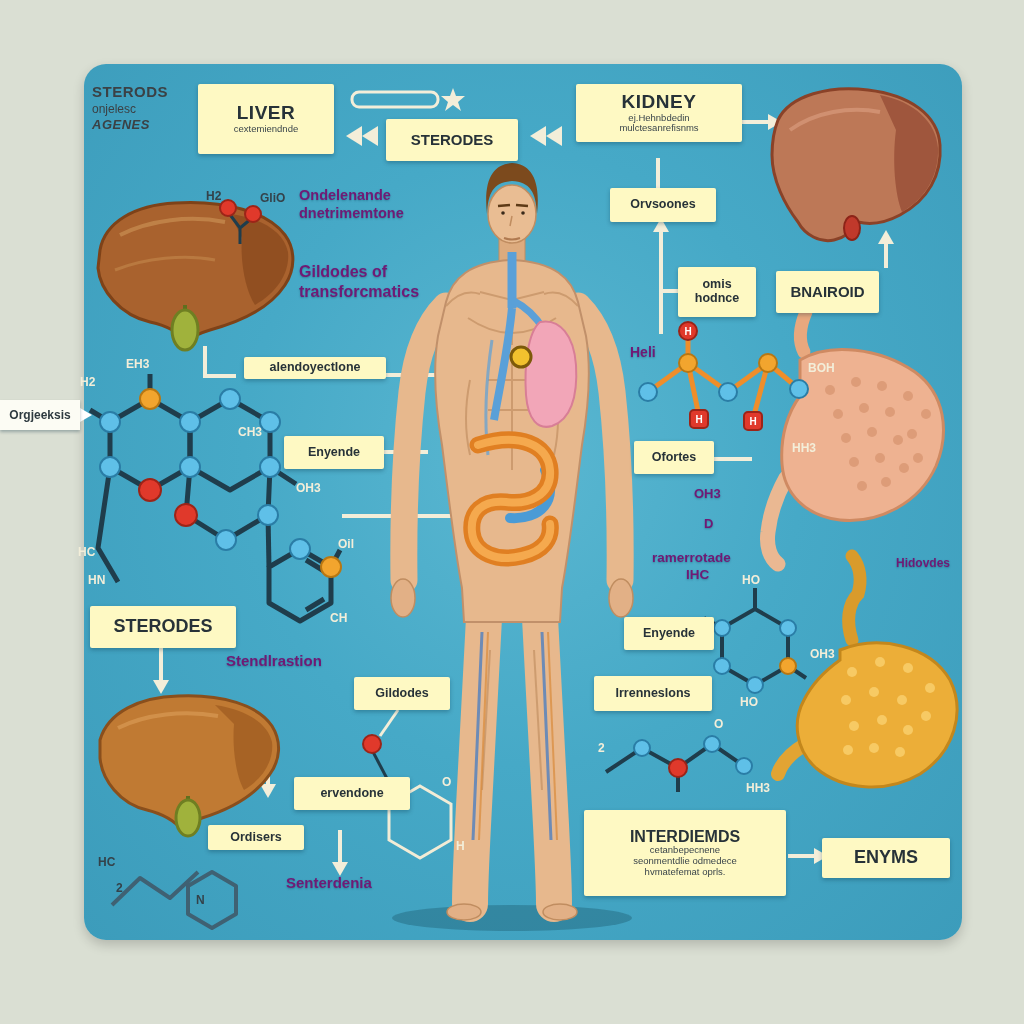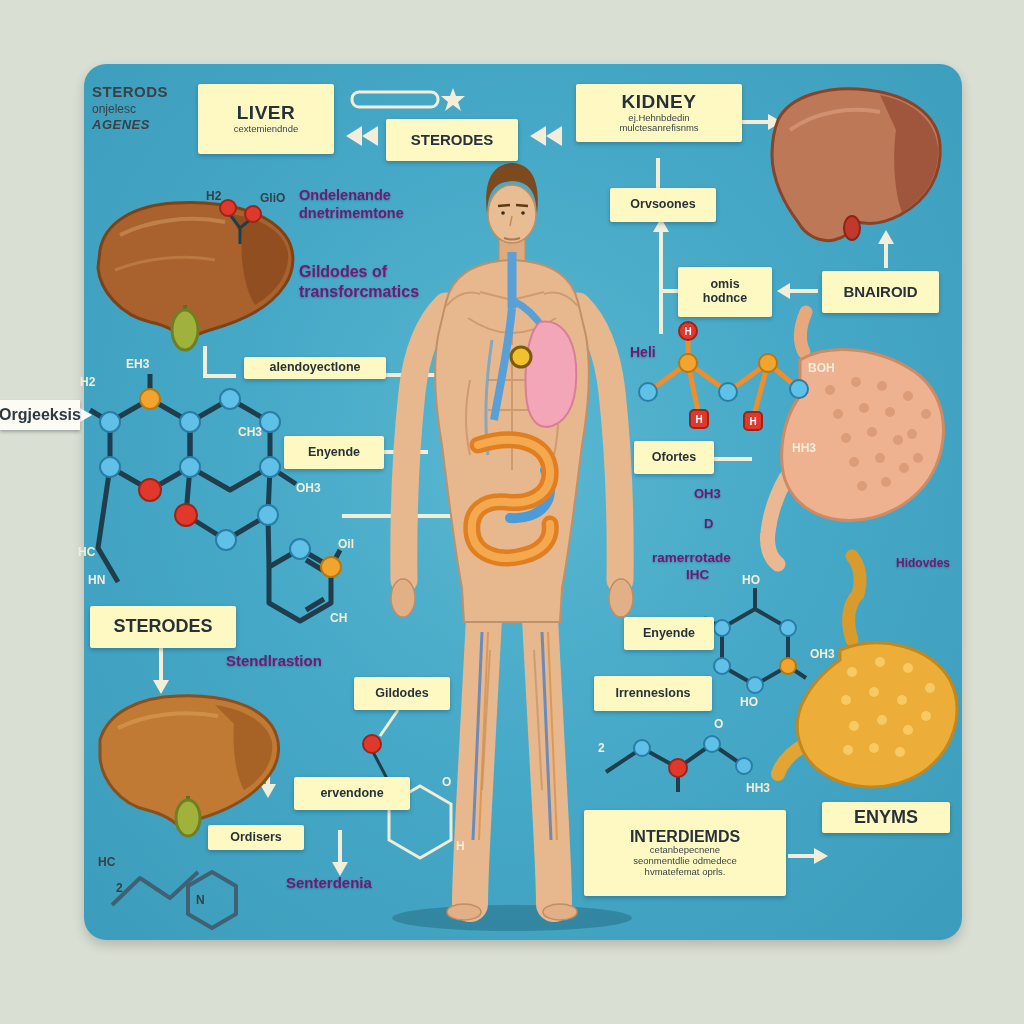--- a/index.html
+++ b/index.html
@@ -16,21 +16,21 @@
   .box .s{font-size:9.5px;line-height:1.15;color:#3a454b;}
   .lg{font-size:19px;letter-spacing:.5px;}
   .md{font-size:15px;}
   .sm{font-size:12.5px;font-weight:bold;}
   .wl{position:absolute;color:#701a75;font-weight:bold;z-index:2;line-height:1.25;
       text-shadow:0 1px 2px rgba(0,60,80,.35);}
   .corner{position:absolute;left:92px;top:82px;z-index:3;color:#3b4145;line-height:1.3;}
   .corner .c1{font-size:15px;font-weight:bold;letter-spacing:.5px;}
   .corner .c2{font-size:12px;font-weight:normal;}
   .corner .c3{font-size:13px;font-weight:bold;letter-spacing:.5px;font-style:italic;}
-  .whitebox{position:absolute;background:#fcfcf4;color:#2e3a40;font-weight:bold;font-size:16px;
+  .whitebox{position:absolute;background:#fcfcf4;color:#2e3a40;font-weight:bold;font-size:12px;
       z-index:2;display:flex;align-items:center;justify-content:center;
       box-shadow:0 2px 3px rgba(0,40,60,.3);}
   text.chem{fill:#f3eed9;font:bold 12px "Liberation Sans",sans-serif;}
   text.chemdark{fill:#34424a;font:bold 12px "Liberation Sans",sans-serif;}
   text.nodeh{fill:#ffffff;font:bold 10px "Liberation Sans",sans-serif;text-anchor:middle;}
 </style>
 </head>
 <body>
 
 <div class="panel"></div>
@@ -334,26 +334,26 @@
 <div class="box" style="left:576px;top:84px;width:166px;height:58px">
   <div class="t lg">KIDNEY</div>
   <div class="s">ej.Hehnbdedin</div>
   <div class="s">mulctesanrefisnms</div>
 </div>
 
 <div class="box" style="left:610px;top:188px;width:106px;height:34px">
   <div class="t sm">Orvsoones</div>
 </div>
 
-<div class="box" style="left:678px;top:267px;width:94px;height:50px">
+<div class="box" style="left:678px;top:267px;width:78px;height:50px">
   <div class="t sm">omis</div>
   <div class="t sm">hodnce</div>
 </div>
 
-<div class="box" style="left:822px;top:271px;width:117px;height:42px">
+<div class="box" style="left:776px;top:271px;width:103px;height:42px">
   <div class="t md">BNAIROID</div>
 </div>
 
 <div class="box" style="left:244px;top:357px;width:142px;height:22px">
   <div class="t sm">alendoyectlone</div>
 </div>
 
 <div class="box" style="left:284px;top:436px;width:100px;height:33px">
   <div class="t sm">Enyende</div>
 </div>
@@ -390,21 +390,21 @@
   <div class="t sm">Irrenneslons</div>
 </div>
 
 <div class="box" style="left:584px;top:810px;width:202px;height:86px">
   <div class="t" style="font-size:16px">INTERDIEMDS</div>
   <div class="s">cetanbepecnene</div>
   <div class="s">seonmentdlie odmedece</div>
   <div class="s">hvmatefemat oprls.</div>
 </div>
 
-<div class="box" style="left:822px;top:802px;width:128px;height:31px">
+<div class="box" style="left:822px;top:838px;width:128px;height:40px">
   <div class="t" style="font-size:18px">ENYMS</div>
 </div>
 
 <div class="wl" style="left:299px;top:186px;font-size:14.5px">
   <div>Ondelenande</div>
   <div>dnetrimemtone</div>
 </div>
 
 <div class="wl" style="left:299px;top:262px;font-size:16px">
   <div>Gildodes of</div>

